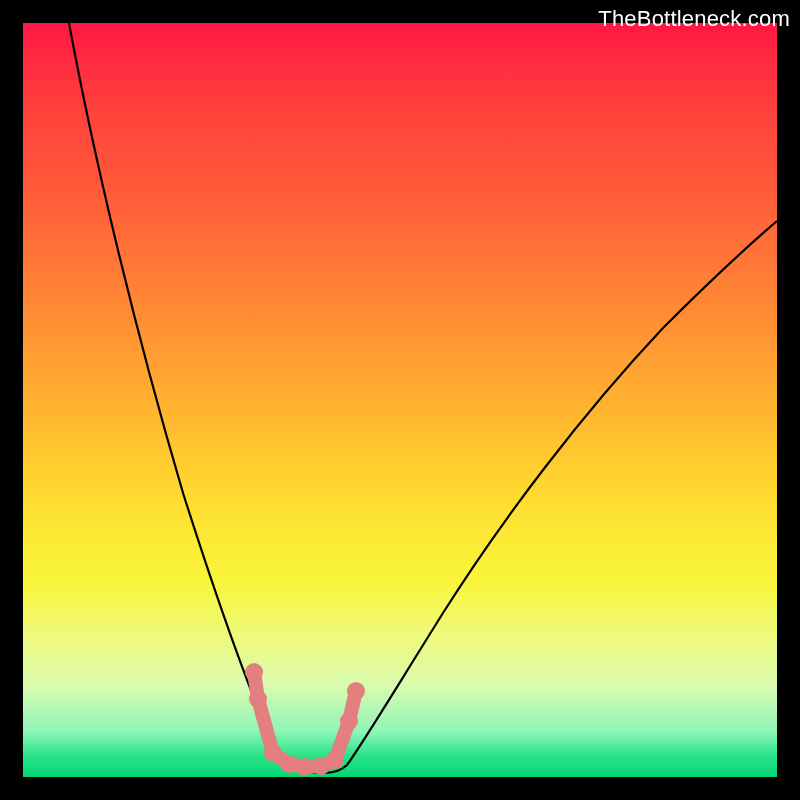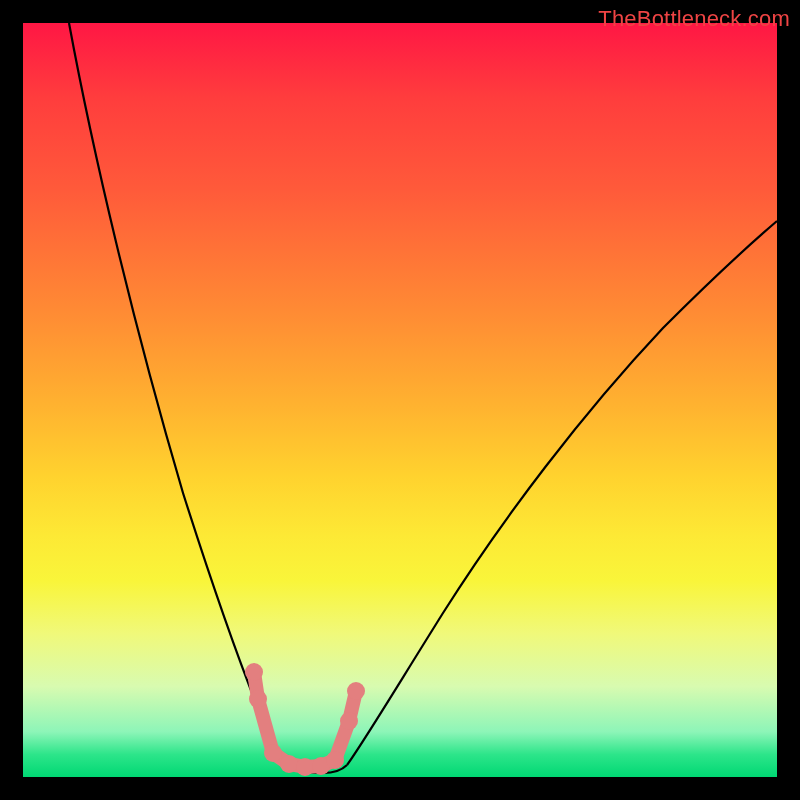--- a/index.html
+++ b/index.html
@@ -23,21 +23,21 @@
       #f0f97a 81%,
       #d8fbb0 88%,
       #8df5b8 94%,
       #2de58a 97%,
       #00d873 100%);
   }
   .watermark {
     position: absolute;
     top: 6px;
     right: 10px;
-    color: #ef4444;
+    color: #ffffff;
     font-size: 22px;
     font-weight: 500;
     letter-spacing: 0.2px;
     font-family: Arial, Helvetica, sans-serif;
   }
   svg.plot {
     position: absolute;
     left: 0; top: 0;
     width: 754px; height: 754px;
     overflow: visible;

